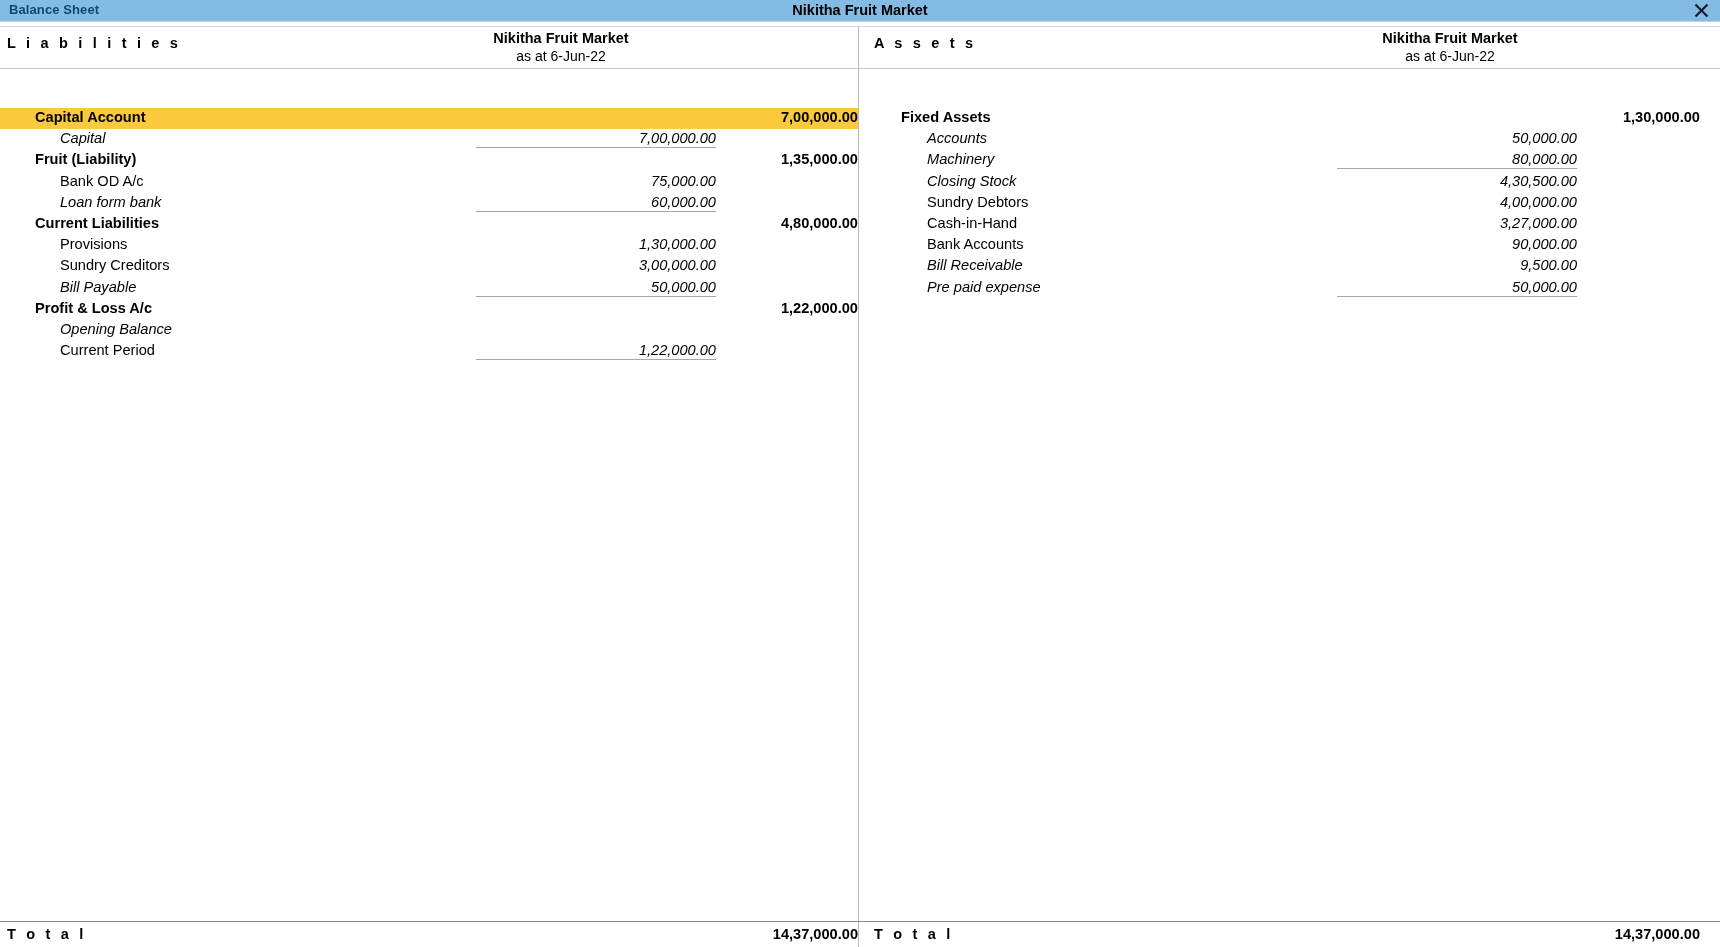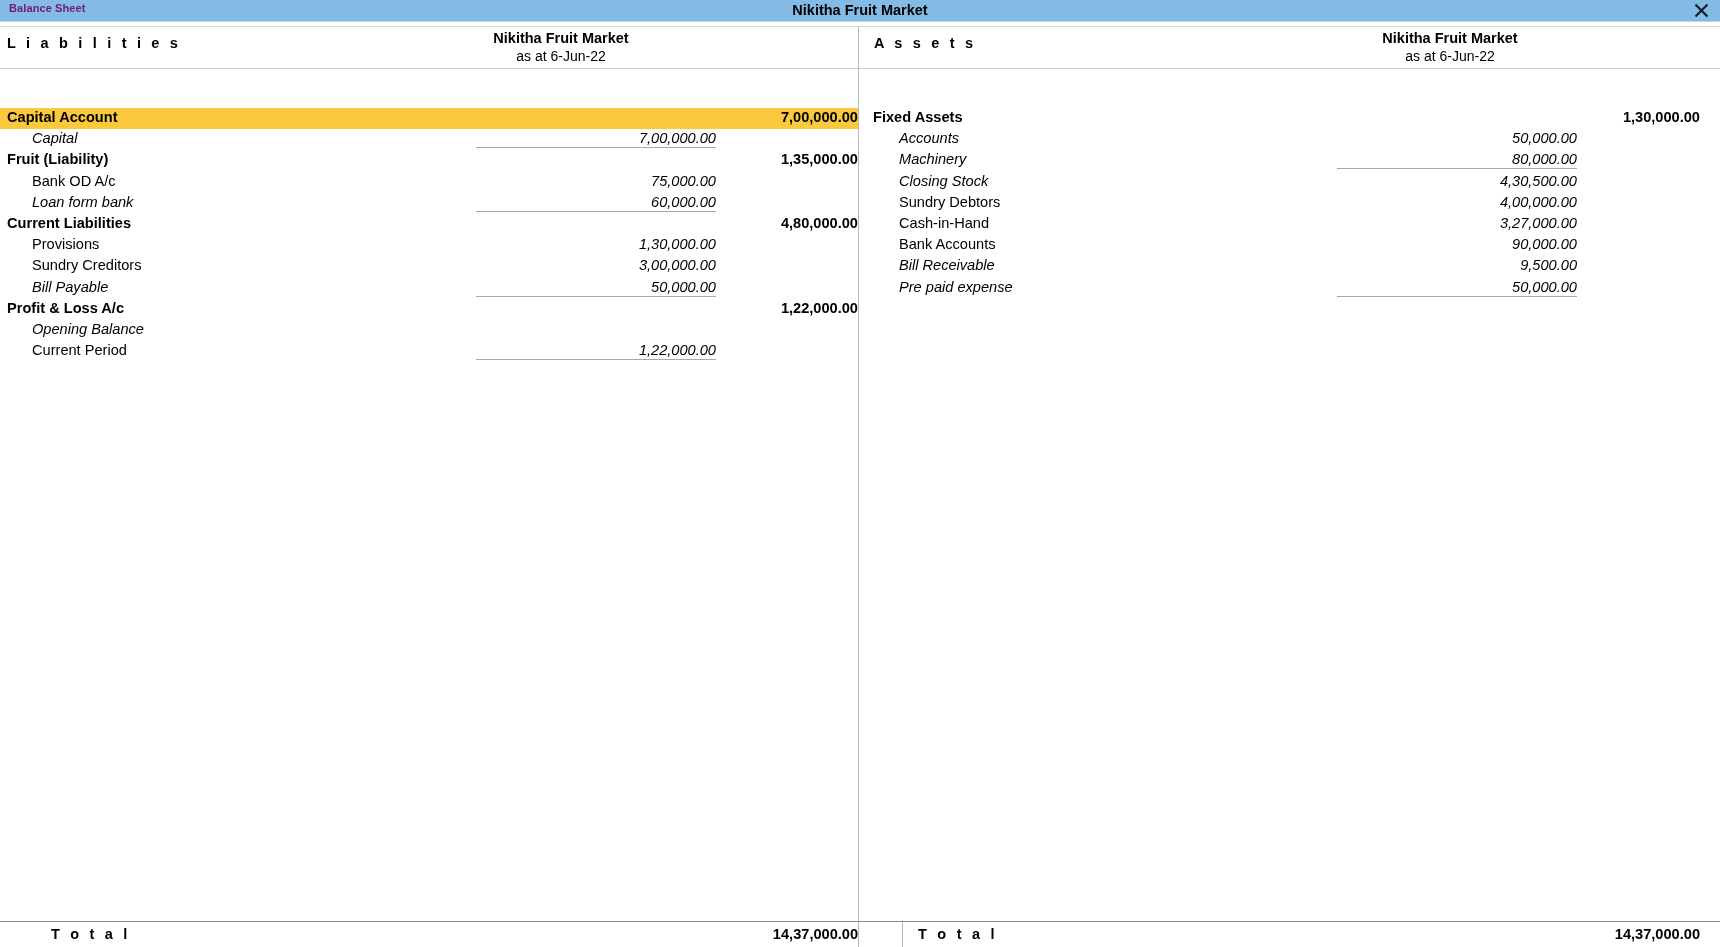--- a/index.html
+++ b/index.html
@@ -21,23 +21,23 @@
     height: 21px;
     background: #84bbe4;
     border-bottom: 1px solid #b9d6ec;
     display: flex;
     align-items: center;
   }
   .titlebar-left {
     position: absolute;
     left: 9px;
     top: 2px;
-    font-size: 11px;
-    font-weight: bold;
-    color: #701a75;
+    font-size: 13px;
+    font-weight: bold;
+    color: #0c4a6e;
     letter-spacing: 0.1px;
   }
   .titlebar-center {
     position: absolute;
     left: 0;
     right: 0;
     top: 2px;
     text-align: center;
     font-size: 14.5px;
     font-weight: bold;
@@ -120,20 +120,21 @@
     position: relative;
     height: 21.2px;
     display: flex;
     align-items: center;
     font-size: 14.6px;
     white-space: nowrap;
   }
   .row .label {
     position: absolute;
     top: 1px;
+    margin-left: 28px;
   }
   .row .amt-sub {
     position: absolute;
     top: 1px;
     text-align: right;
     font-style: italic;
   }
   .row .amt-grp {
     position: absolute;
     top: 1px;
@@ -173,21 +174,20 @@
     right: 0;
     bottom: 0;
     height: 26px;
     display: flex;
     border-top: 1px solid #8c8c8c;
   }
   .total-cell {
     position: relative;
     box-sizing: border-box;
     height: 26px;
-    margin-left: 44px;
   }
   .total-cell.left  { width: 858px; }
   .total-cell.right { width: 862px; border-left: 1px solid #b9b9b9; }
   .total-cell .t-label {
     position: absolute;
     top: 4px;
     font-size: 14.5px;
     font-weight: bold;
     letter-spacing: 3.2px;
   }

